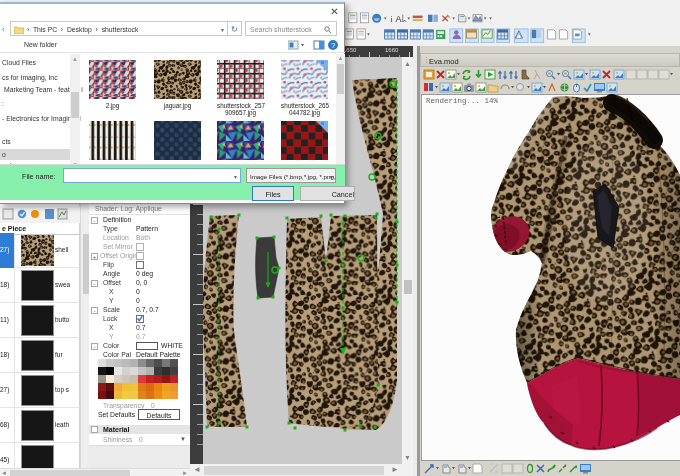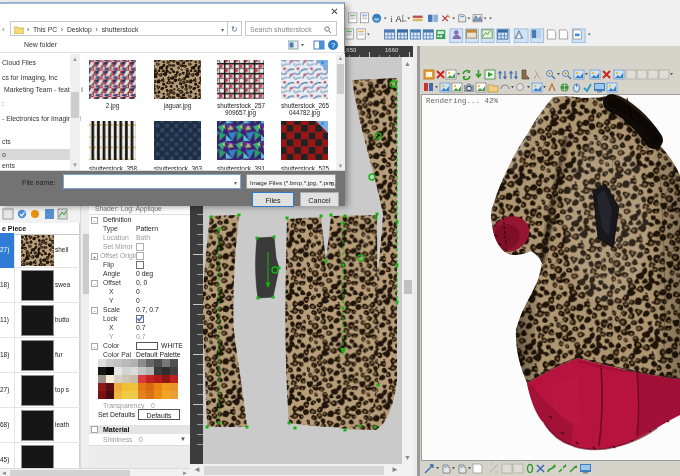--- a/index.html
+++ b/index.html
@@ -555,20 +555,24 @@
   <div class="abs" style="left:0;top:241px;width:101px;height:1px;background:#dcdcdc"></div>
   <div class="abs" style="left:0;top:242px;width:101px;height:30px;background:#ebebeb"></div>
 </div>
 <div class="abs" style="left:0;top:468px;width:190px;height:8px;background:#f1f1f1;border-top:1px solid #dcdcdc">
   <div class="abs" style="left:1px;top:1px;color:#858585;font-size:6px;line-height:6px">◄</div>
   <div class="abs" style="right:2px;top:1px;color:#858585;font-size:6px;line-height:6px">►</div>
   <div class="abs" style="left:10px;top:1px;width:120px;height:6px;background:#d2d2d2"></div>
 </div>
 
 <div class="abs" style="left:420px;top:46px;width:260px;height:430px;background:#d6d3cb">
+  <div class="abs" style="left:0;top:7px;width:260px;height:14px;background:linear-gradient(#dedbd4,#ccc9c1);border:1px solid #b8b5ad">
+    <span class="t" style="left:8px;top:3px;font-size:7.5px;color:#222">Eva.mod</span>
+    <span class="t" style="left:2px;top:2px;font-size:7px;color:#888">⋮</span>
+  </div>
   <svg class="abs" style="left:2px;top:22px" width="256" height="13">
       <g transform="translate(2,2)">
         <rect width="10" height="9" fill="#f0a030" stroke="#b07010" stroke-width=".8"></rect>
         <rect x="2" y="2" width="6" height="5" fill="#fff4e0"></rect>
       </g>
       <g transform="translate(14,2)">
         <path d="M1 1l7 7M8 1l-7 7" stroke="#cc2020" stroke-width="1.8"></path>
       </g>
       <g transform="translate(24,2)">
         <rect width="10" height="9" fill="#fff" stroke="#888" stroke-width=".8"></rect>
@@ -709,21 +713,21 @@
         <rect x="1" y="1" width="9" height="5" fill="#9cc8f0"></rect>
         <rect x="3" y="8" width="5" height="1.5" fill="#888"></rect>
       </g>
       <g transform="translate(185,2)">
         <rect width="10" height="9" fill="#cfe3f7" stroke="#6a9ad0" stroke-width=".8"></rect>
         <circle cx="3" cy="3" r="1.2" fill="#e8c030"></circle>
         <path d="M1 8l3-3 2 2 3-4v5z" fill="#3a7ec0"></path>
       </g>
     </svg>
   <div class="abs" style="left:1px;top:48px;width:259px;height:367px;background:#fcfcfc;border:1px solid #9a9a9a;border-right:none"></div>
-  <span class="t" style="left:6px;top:51px;font-family:'Liberation Mono',monospace;font-size:7.5px;color:#666">Rendering... 42%</span>
+  <span class="t" style="left:6px;top:51px;font-family:'Liberation Mono',monospace;font-size:7.5px;color:#666">Rendering... 14%</span>
   <svg class="abs" style="left:2px;top:416px" width="256" height="14">
       <g transform="translate(3,2)">
         <path d="M0 9L8 1M5 1h3v3" stroke="#3a6ab0" stroke-width="1.3" fill="none"></path>
       </g>
       <path d="M14 5l3 0l-1.5 2.2z" fill="#555"></path>
       <g transform="translate(19,2)">
         <path d="M2 1h5v2l2 1v5H2z" fill="#e8e8e8" stroke="#777" stroke-width=".8"></path>
         <path d="M3 3h3" stroke="#4a90d9"></path>
       </g>
       <path d="M30 5l3 0l-1.5 2.2z" fill="#555"></path>
@@ -901,25 +905,25 @@
 <div class="t" style="left:154px;top:161px;width:47px;font-size:6.3px;color:#222;text-align:center;line-height:7px;">shutterstock_363</div>
 <div class="t" style="left:217px;top:161px;width:47px;font-size:6.3px;color:#222;text-align:center;line-height:7px;">shutterstock_391</div>
 <div class="t" style="left:281px;top:161px;width:47px;font-size:6.3px;color:#222;text-align:center;line-height:7px;">shutterstock_525</div>
 
   <div class="abs" style="left:336px;top:50px;width:9px;height:116px;background:#f0f0f0">
     <div class="abs" style="left:1.5px;top:1px;font-size:6px;color:#999;line-height:6px">▲</div>
     <div class="abs" style="left:1.5px;bottom:1px;font-size:6px;color:#999;line-height:6px">▼</div>
     <div class="abs" style="left:1px;top:10px;width:7px;height:30px;background:#cdcdcd"></div>
   </div>
 
-  <div class="abs" style="left:0;top:166px;width:345px;height:36px;background:#737373;border-top:1px solid #d9d9d9">
+  <div class="abs" style="left:0;top:160px;width:345px;height:36px;background:#86efac;border-top:1px solid #d9d9d9">
     <span class="t" style="left:22px;top:7px;font-size:7.2px;color:#222">File name:</span>
     <div class="abs" style="left:63px;top:3px;width:178px;height:15px;background:#fff;border:1px solid #7aa7d9">
       <span class="t" style="right:3px;top:4px;font-size:6px;color:#667">▾</span>
     </div>
     <div class="abs" style="left:246px;top:3px;width:90px;height:15px;background:#f2f2f2;border:1px solid #9a9a9a">
       <span class="t" style="left:3px;top:4px;font-size:6.2px;color:#222">Image Files (*.bmp,*.jpg, *.png,</span>
       <span class="t" style="right:2px;top:4px;font-size:6px;color:#555">▾</span>
     </div>
     <div class="abs" style="left:252px;top:21px;width:42px;height:15px;background:#e1e1e1;border:1px solid #2a7cc4;text-align:center;font-size:7.2px;color:#222;padding-top:3px">Files</div>
-    <div class="abs" style="left:300px;top:21px;width:39px;height:15px;background:#e1e1e1;border:1px solid #adadad;text-align:center;font-size:7.2px;color:#222;padding-top:3px">Cancel</div>
+    <div class="abs" style="left:300px;top:21px;width:55px;height:15px;background:#e1e1e1;border:1px solid #adadad;text-align:right;font-size:7.2px;color:#222;padding-top:3px">Cancel</div>
   </div>
 </div>
 
 </body></html>

